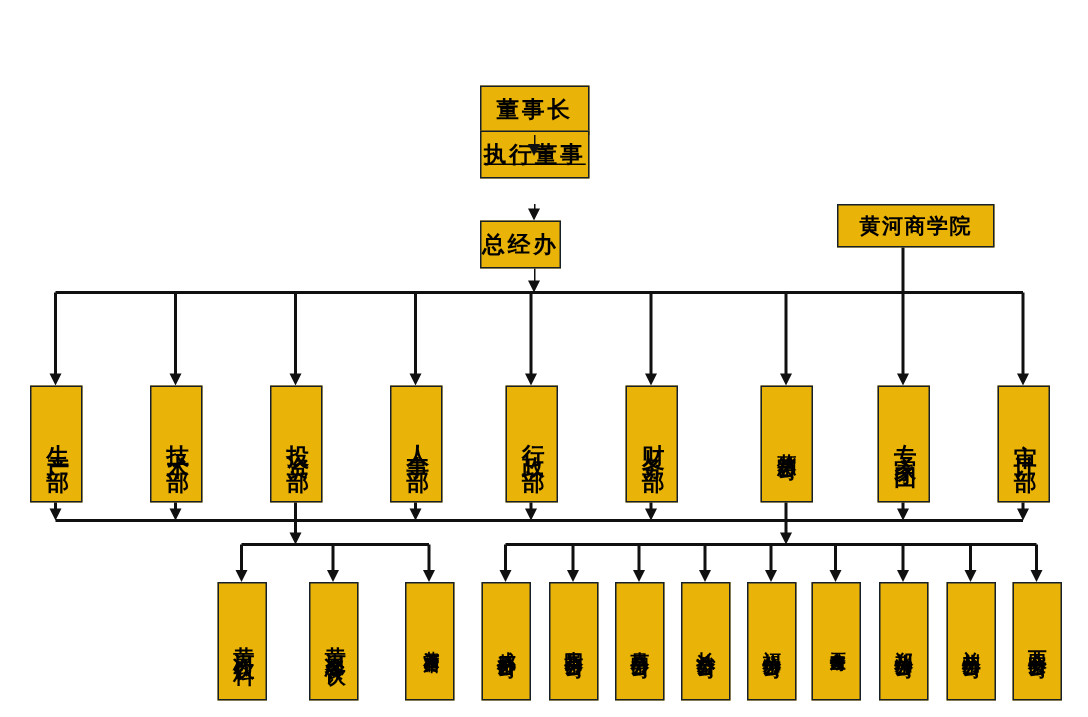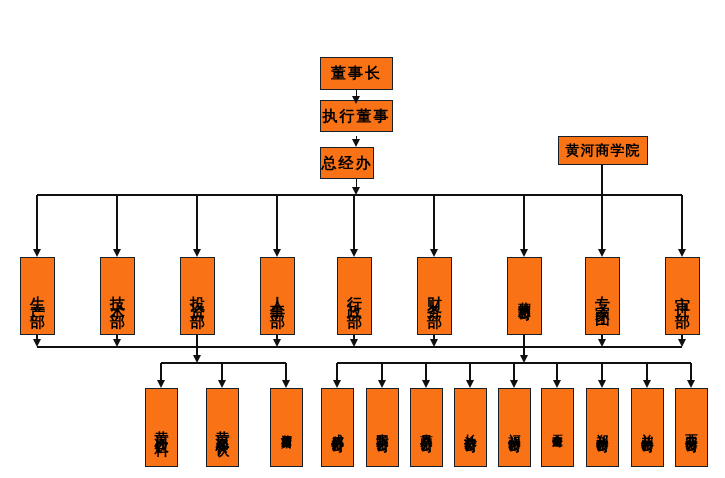--- a/index.html
+++ b/index.html
@@ -7,21 +7,21 @@
     position:relative;width:725px;height:478px;background:#fff;overflow:hidden;
     font-family:"Liberation Sans","DejaVu Sans",sans-serif;
   }
   #chart-title{
     position:absolute;left:0;top:12px;width:725px;text-align:center;
     font-size:21px;font-weight:bold;color:#000;letter-spacing:1px;
     font-family:"Liberation Sans","DejaVu Sans",sans-serif;
   }
   .box{
     position:absolute;box-sizing:border-box;
-    background:#f97316;border:1.5px solid #16202B;color:#000;
+    background:#eab308;border:1.5px solid #16202B;color:#000;
     display:flex;align-items:center;justify-content:center;
     font-family:"Liberation Serif","DejaVu Serif",serif;font-weight:bold;
   }
   .hbox{font-size:15px;letter-spacing:2px;white-space:nowrap;}
   .vbox{
     writing-mode:vertical-rl;-webkit-writing-mode:vertical-rl;
     text-orientation:upright;-webkit-text-orientation:upright;
     white-space:nowrap;
   }
   .hline,.vline{position:absolute;background:#101010;}
@@ -32,23 +32,23 @@
     border-left:4.5px solid transparent;border-right:4.5px solid transparent;
     border-top:8px solid #101010;
   }
 </style>
 </head>
 <body>
 
 <div id="stage">
 
   <div class="box hbox" style="left:320px;top:57px;width:73px;height:33px;">董事长</div>
-  <div class="box hbox" style="left:320px;top:100px;width:73px;height:32px;">执行董事</div>
+  <div class="box hbox" style="left:320px;top:87px;width:73px;height:32px;text-decoration:underline;">执行董事</div>
   <div class="box hbox" style="left:320px;top:147px;width:54px;height:32px;">总经办</div>
-  <div class="box hbox" style="left:558px;top:136px;width:90px;height:29px;font-size:14px;letter-spacing:1px;">黄河商学院</div>
+  <div class="box hbox" style="left:558px;top:136px;width:105px;height:29px;font-size:14px;letter-spacing:1px;">黄河商学院</div>
 
   <div id="generated">
       <div class="box vbox" style="left: 19.5px; top: 257px; width: 35px; height: 78px; font-size: 15px; letter-spacing: 8px;">生产部</div>
       <div class="box vbox" style="left: 99.5px; top: 257px; width: 35px; height: 78px; font-size: 15px; letter-spacing: 8px;">技术部</div>
       <div class="box vbox" style="left: 179.5px; top: 257px; width: 35px; height: 78px; font-size: 15px; letter-spacing: 8px;">投资部</div>
       <div class="box vbox" style="left: 259.5px; top: 257px; width: 35px; height: 78px; font-size: 15px; letter-spacing: 8px;">人事部</div>
       <div class="box vbox" style="left: 336.5px; top: 257px; width: 35px; height: 78px; font-size: 15px; letter-spacing: 8px;">行政部</div>
       <div class="box vbox" style="left: 416.5px; top: 257px; width: 35px; height: 78px; font-size: 15px; letter-spacing: 8px;">财务部</div>
       <div class="box vbox" style="left: 506.5px; top: 257px; width: 35px; height: 78px; font-size: 12.5px; letter-spacing: 1.5px;">营销总公司</div>
       <div class="box vbox" style="left: 584.5px; top: 257px; width: 35px; height: 78px; font-size: 15px; letter-spacing: 8px;">专家团</div>

